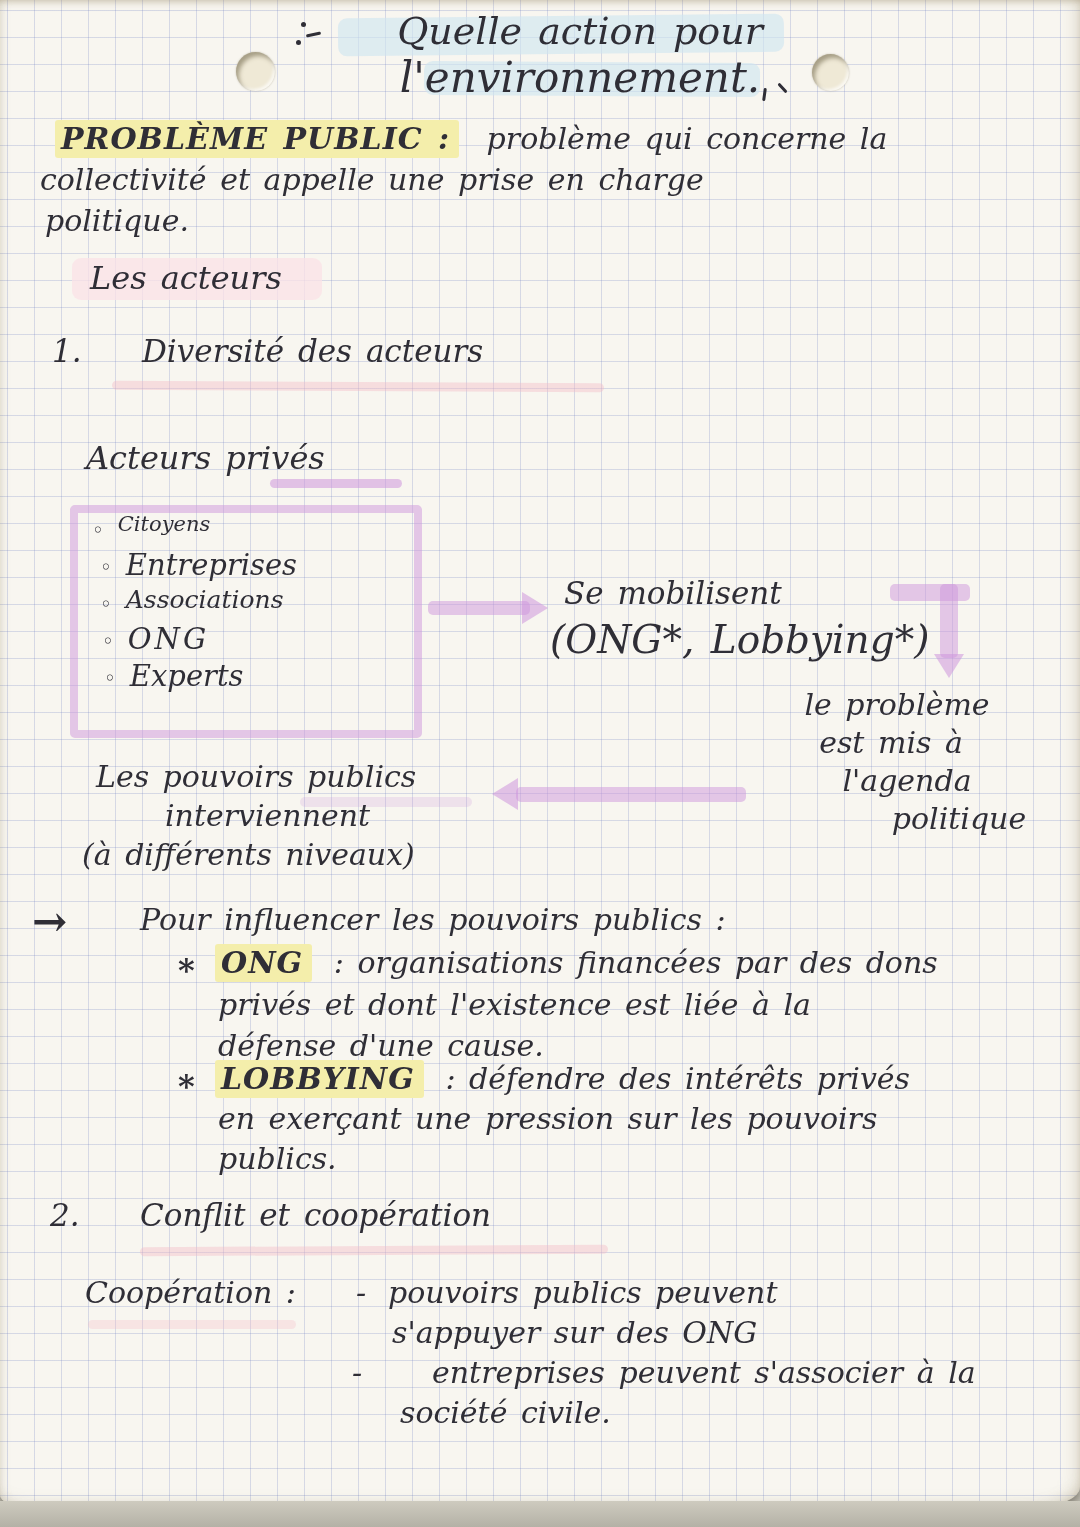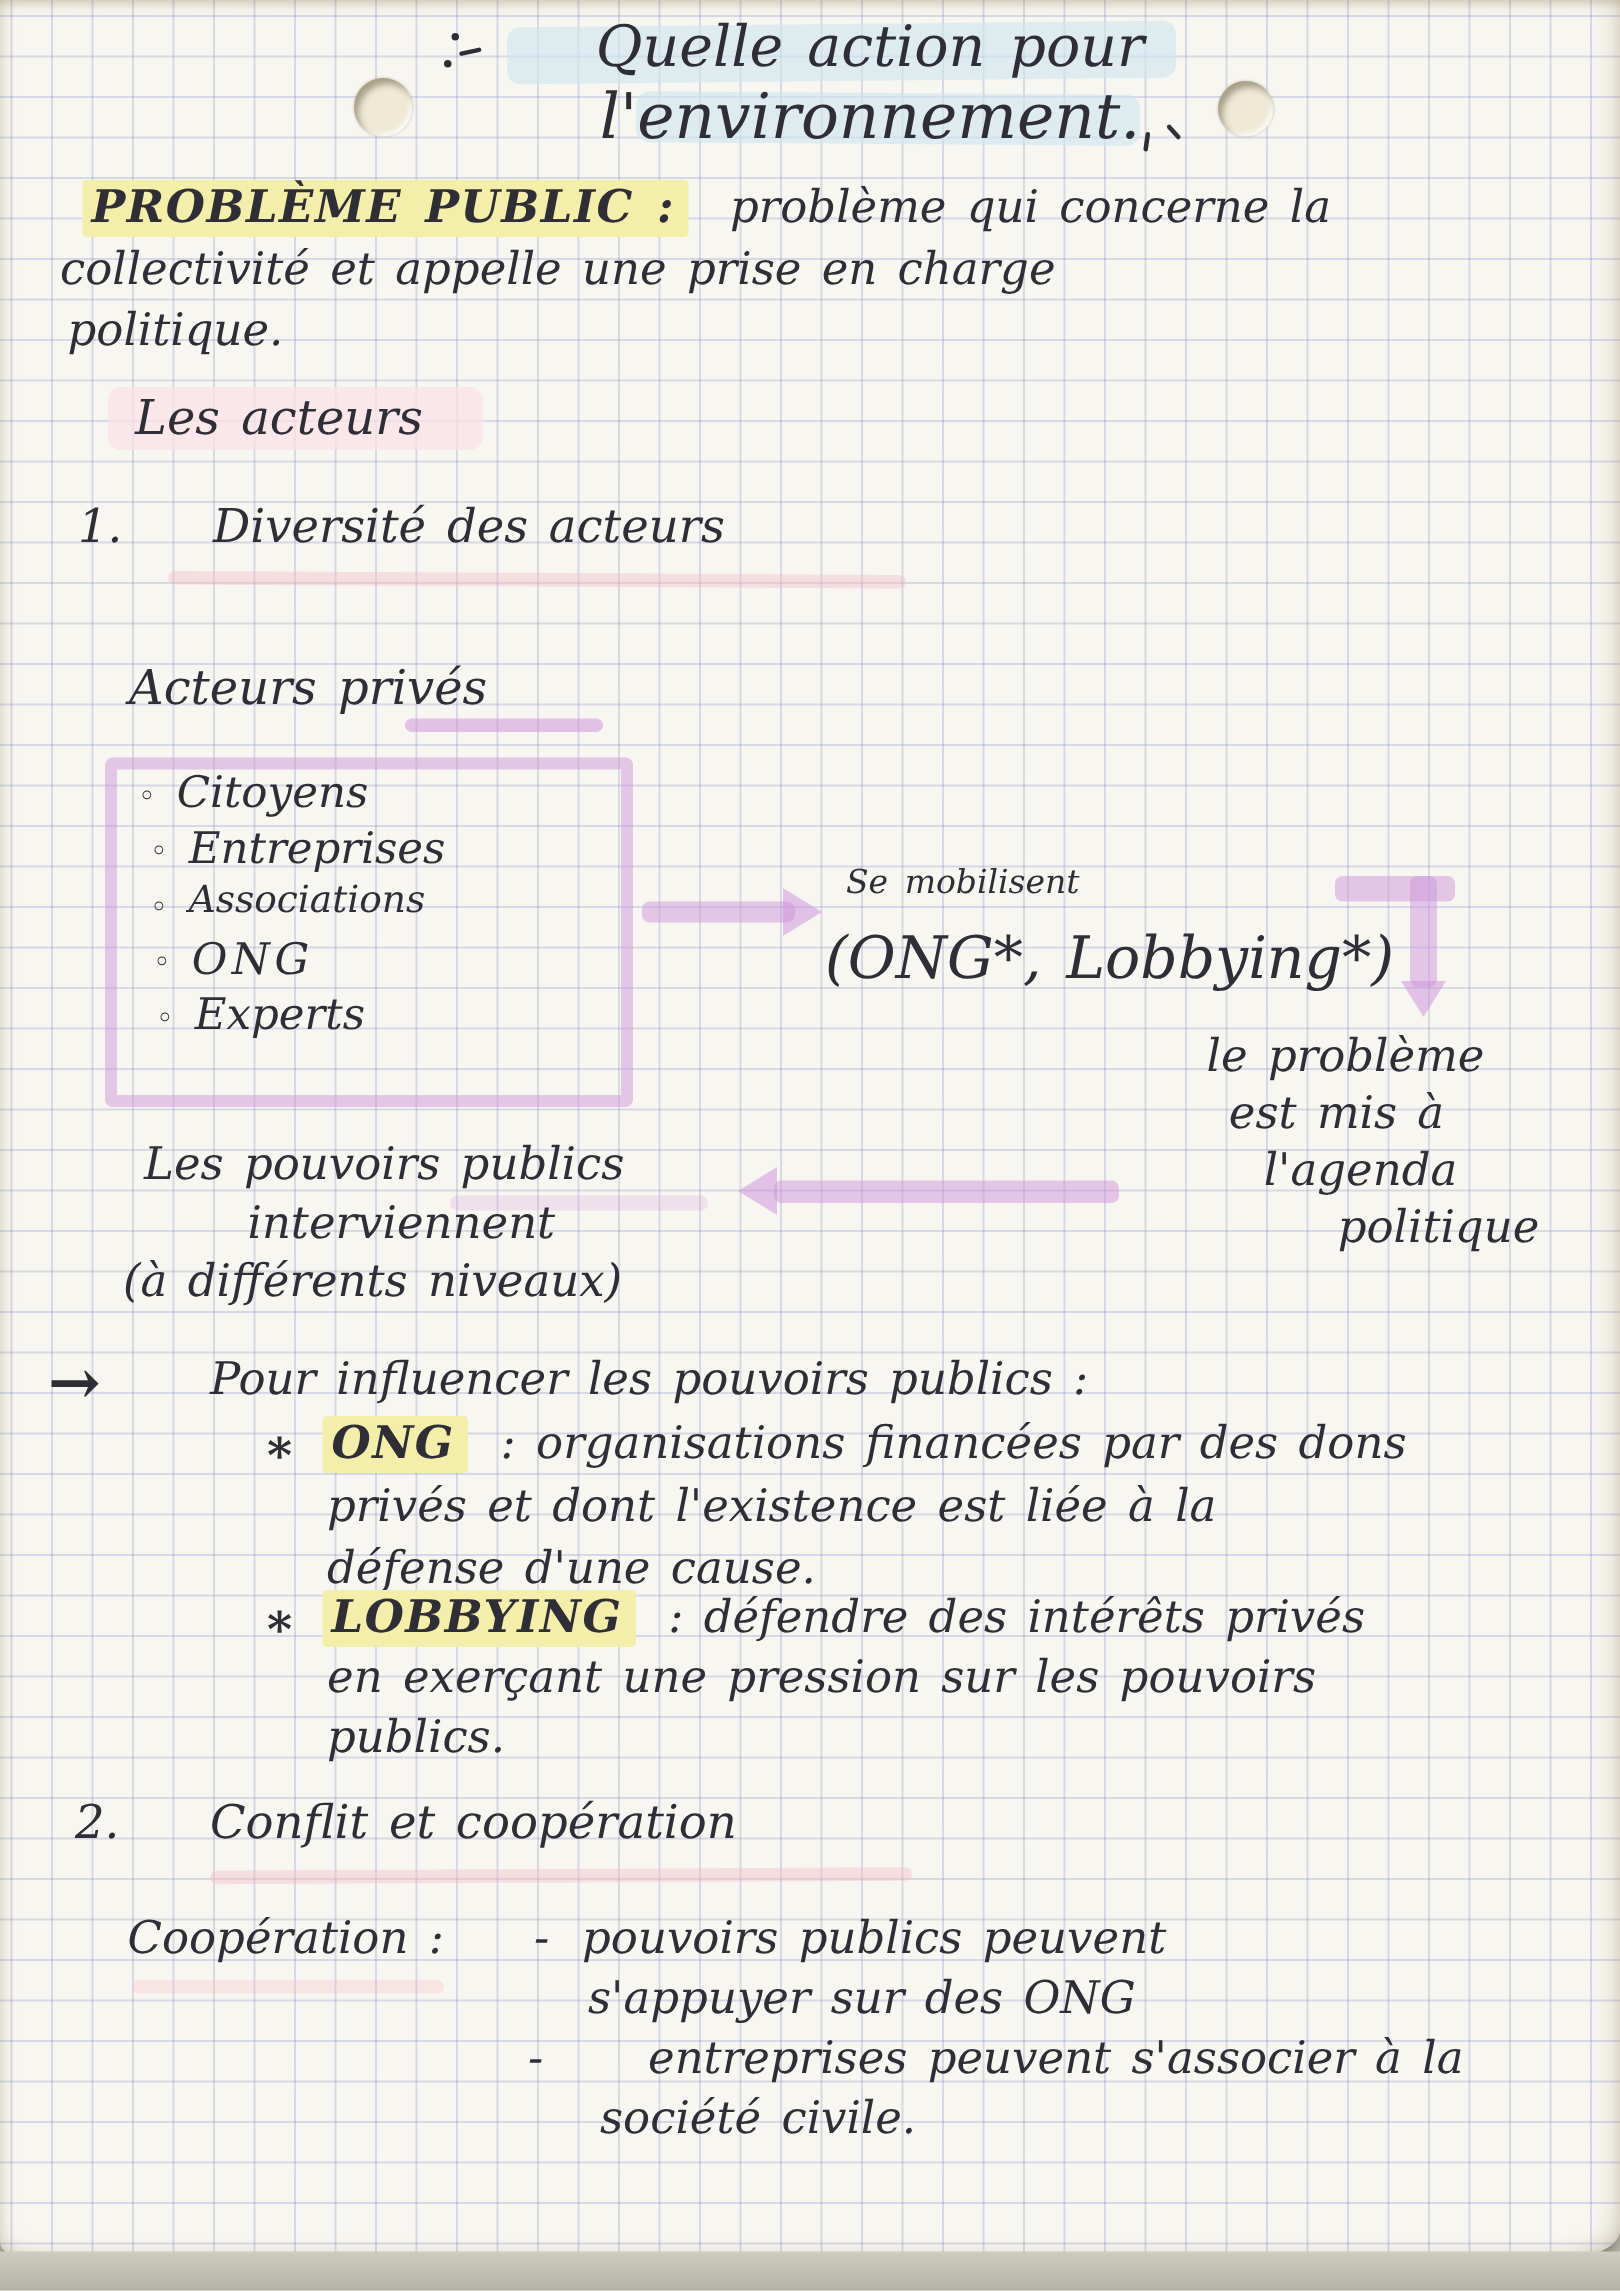--- a/index.html
+++ b/index.html
@@ -111,21 +111,21 @@
   <div class="txt" style="left:52px;top:334px;font-size:31px;">1.</div>
   <div class="txt" style="left:142px;top:334px;font-size:31px;">Diversité des acteurs</div>
   <div class="uline pink" style="left:112px;top:382px;width:492px;height:9px;transform:rotate(.3deg);"></div>
 
   <div class="txt" style="left:86px;top:440px;font-size:32px;">Acteurs privés</div>
   <div class="uline lilac" style="left:270px;top:479px;width:132px;height:9px;"></div>
   <div class="actor-box"></div>
 
   <div class="box-item" style="left:92px;top:512px;">
     <span class="bullet">◦</span>
-    <span class="txt" style="position:static;font-size:29px;">Citoyens</span>
+    <span class="txt" style="position:static;font-size:21px;">Citoyens</span>
   </div>
   <div class="box-item" style="left:100px;top:549px;">
     <span class="bullet">◦</span>
     <span class="txt" style="position:static;font-size:29px;">Entreprises</span>
   </div>
   <div class="box-item" style="left:100px;top:586px;">
     <span class="bullet">◦</span>
     <span class="txt" style="position:static;font-size:25px;">Associations</span>
   </div>
   <div class="box-item" style="left:102px;top:623px;">
@@ -133,21 +133,21 @@
     <span class="txt" style="position:static;font-size:29px;letter-spacing:3px;">ONG</span>
   </div>
   <div class="box-item" style="left:104px;top:660px;">
     <span class="bullet">◦</span>
     <span class="txt" style="position:static;font-size:29px;">Experts</span>
   </div>
 
   <div class="bar" style="left:428px;top:601px;width:102px;height:14px;"></div>
   <div class="tri tri-right" style="left:522px;top:592px;"></div>
 
-  <div class="txt" style="left:564px;top:576px;font-size:22px;">Se mobilisent</div>
+  <div class="txt" style="left:564px;top:576px;font-size:31px;">Se mobilisent</div>
   <div class="txt" style="left:550px;top:618px;font-size:39px;">(ONG*, Lobbying*)</div>
 
   <div class="bar" style="left:890px;top:584px;width:80px;height:17px;"></div>
   <div class="bar" style="left:940px;top:584px;width:18px;height:74px;"></div>
   <div class="tri tri-down" style="left:934px;top:654px;"></div>
 
   <div class="txt center" style="left:752px;top:688px;width:290px;">le problème</div>
   <div class="txt center" style="left:746px;top:726px;width:290px;">est mis à</div>
   <div class="txt center" style="left:762px;top:764px;width:290px;">l'agenda</div>
   <div class="txt center" style="left:814px;top:802px;width:290px;">politique</div>

